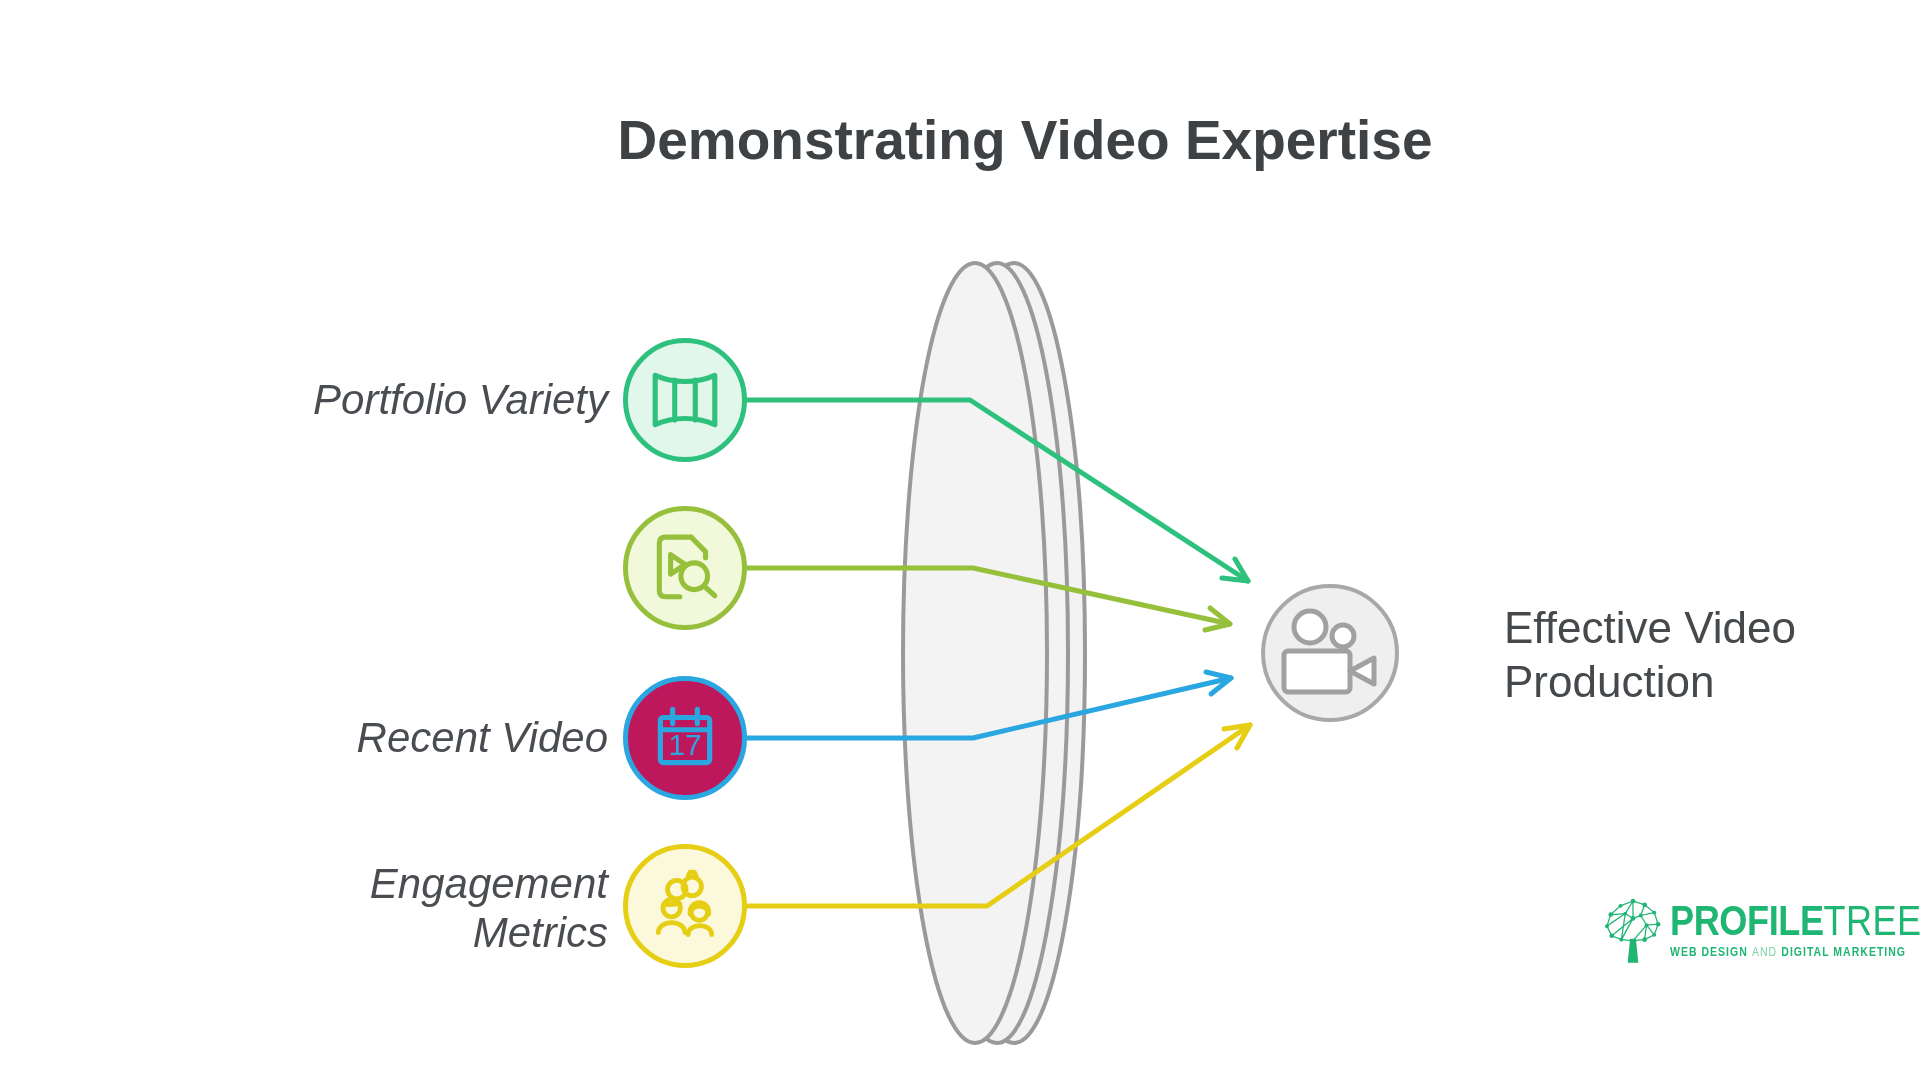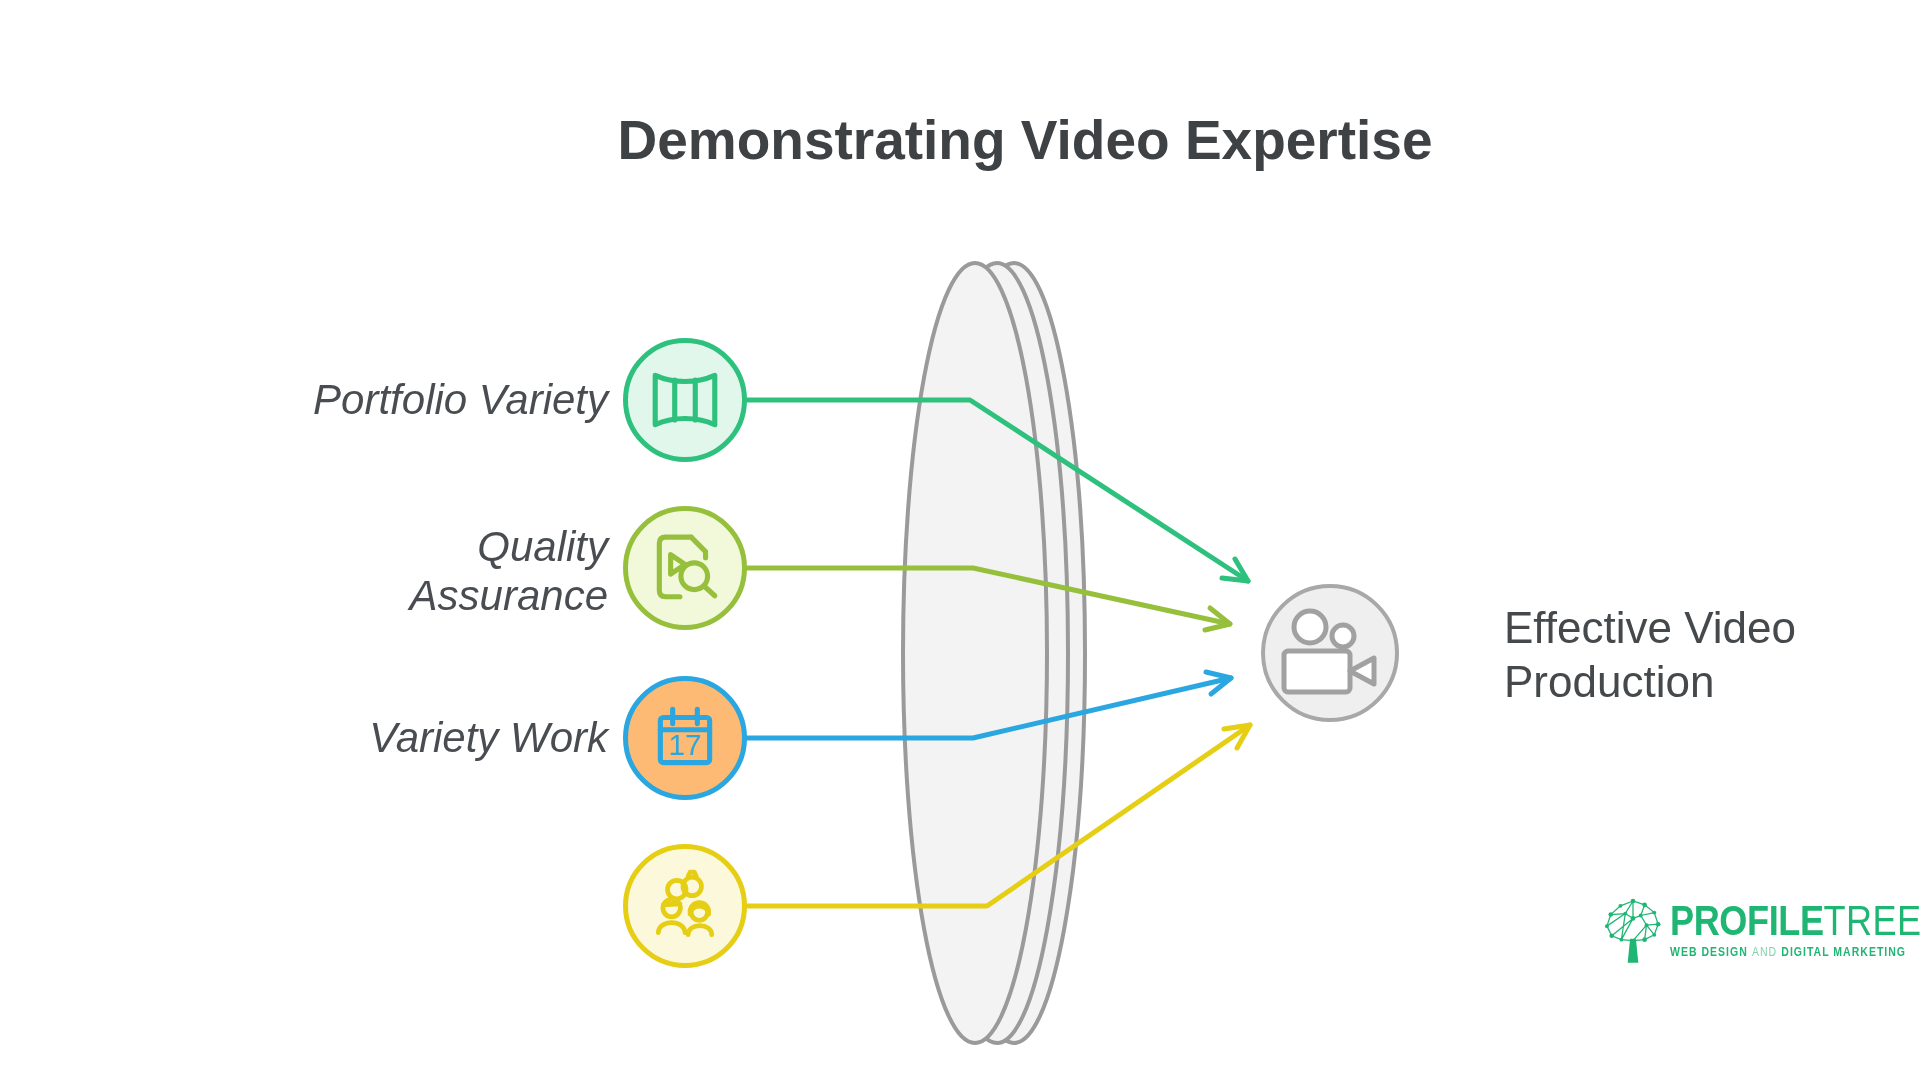--- a/index.html
+++ b/index.html
@@ -18,21 +18,21 @@
     transform:translateY(-50%);
     font-size:42px;line-height:1.16;color:#494d51;font-style:italic;
   }
   .badge{
     position:absolute;width:124px;height:124px;box-sizing:border-box;
     border-radius:50%;display:flex;align-items:center;justify-content:center;
     left:623px;border-style:solid;border-width:5px;
   }
   .badge-1{top:338px;border-color:#2ec17e;background:#e1f7eb;}
   .badge-2{top:506px;border-color:#96c03c;background:#f2f9da;}
-  .badge-3{top:676px;border-color:#2aa7e0;background:#fdba74;}
+  .badge-3{top:676px;border-color:#2aa7e0;background:#be185d;}
   .badge-4{top:844px;border-color:#e5ce13;background:#fcf8dc;}
   .result-node{
     position:absolute;left:1261px;top:584px;width:138px;height:138px;box-sizing:border-box;
     border:4px solid #a8a8a8;border-radius:50%;background:#efefef;
     display:flex;align-items:center;justify-content:center;
   }
   .result-label{
     position:absolute;left:1504px;top:655px;width:340px;transform:translateY(-50%);
     font-size:44px;line-height:1.22;color:#45494c;
   }
@@ -82,42 +82,42 @@
 
   <div class="item-label" style="top:400px">Portfolio Variety</div>
   <div class="badge badge-1">
     <svg width="76" height="76" viewBox="-37 -37 74 74" fill="none" stroke="#2ec17e" stroke-width="5" stroke-linejoin="round" stroke-linecap="round">
       <path d="M-29,-24 C-11,-16 11,-16 29,-24 L29,24 C11,16 -11,16 -29,24 Z"></path>
       <path d="M-10,-19.5 C-10,-6 -10,6 -10,19.5"></path>
       <path d="M10,-19.5 C10,-6 10,6 10,19.5"></path>
     </svg>
   </div>
 
-  <div class="item-label" style="top:572px">Quality Assurance</div>
   <div class="badge badge-2">
     <svg width="76" height="76" viewBox="-37 -37 74 74" fill="none" stroke="#96c03c" stroke-width="5" stroke-linejoin="round" stroke-linecap="round">
       <path d="M6,-30 H-19 Q-25,-30 -25,-24 V22 Q-25,28 -19,28 H-5"></path>
       <path d="M6,-30 L20,-16 V-10"></path>
       <path d="M-14,-13 L0,-3.5 L-14,6 Z"></path>
       <circle cx="9" cy="8" r="13"></circle>
       <path d="M18.5,17.5 L29,27"></path>
     </svg>
   </div>
 
-  <div class="item-label" style="top:738px">Variety Work</div>
+  <div class="item-label" style="top:738px">Recent Video</div>
   <div class="badge badge-3">
     <svg width="76" height="76" viewBox="-37 -37 74 74" fill="none" stroke="#2aa7e0" stroke-width="5" stroke-linejoin="round" stroke-linecap="round">
       <rect x="-24" y="-20" width="48" height="44" rx="3"></rect>
       <path d="M-24,-8 H24"></path>
       <path d="M-12,-28 V-14"></path>
       <path d="M12,-28 V-14"></path>
       <text x="0" y="17" text-anchor="middle" stroke="none" fill="#2aa7e0" font-family="Liberation Sans, sans-serif" font-size="29" font-weight="400">17</text>
     </svg>
   </div>
 
+  <div class="item-label" style="top:909px">Engagement Metrics</div>
   <div class="badge badge-4">
     <svg width="76" height="76" viewBox="-37 -37 74 74" fill="none" stroke="#e5ce13" stroke-width="4.6" stroke-linejoin="round" stroke-linecap="round">
       <circle cx="-8" cy="-16" r="9"></circle>
       <circle cx="7" cy="-19" r="9"></circle>
       <path d="M3,-29 L5,-33 H9 L11,-29"></path>
       <circle cx="-13" cy="2" r="8.5"></circle>
       <path d="M-21,-1 L-5,-2"></path>
       <path d="M-26,26 C-26,13 0,13 0,26"></path>
       <circle cx="14" cy="6" r="8"></circle>
       <path d="M5,8 C3,-7 25,-7 23,8"></path>

